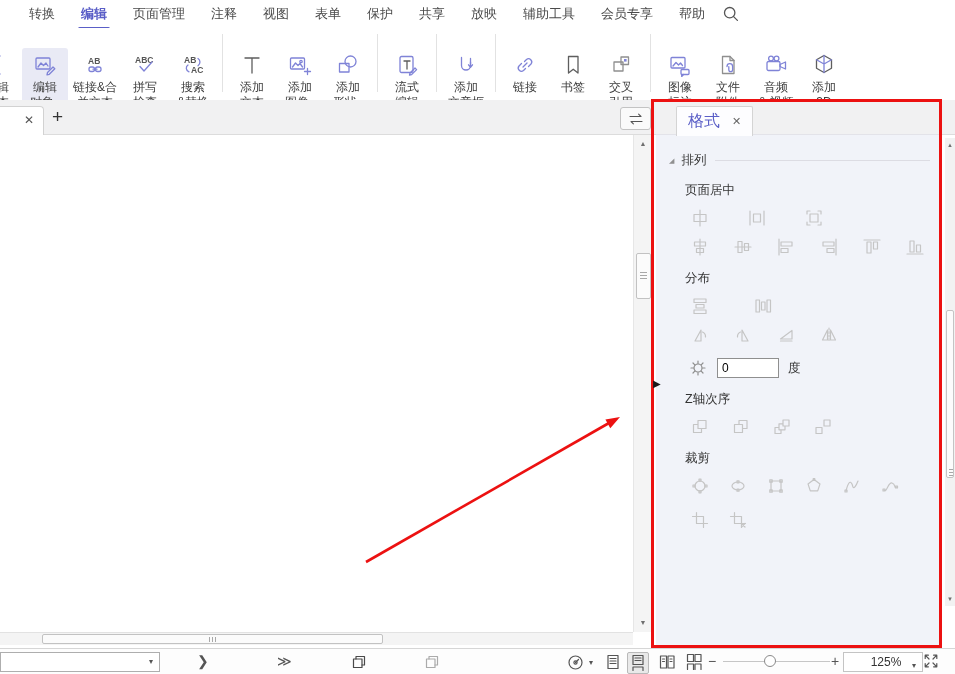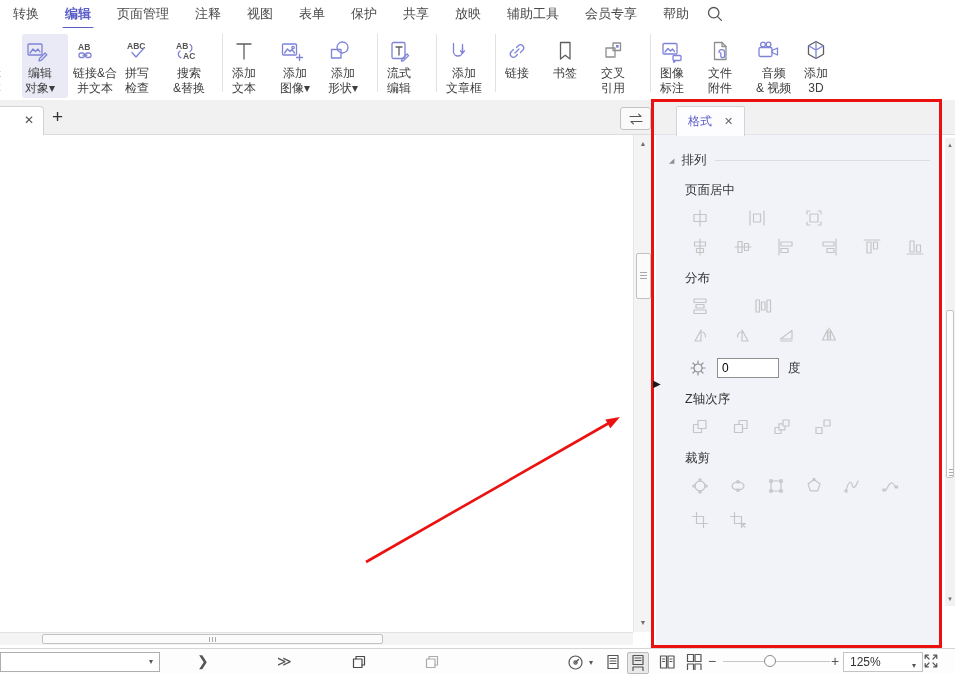--- a/index.html
+++ b/index.html
@@ -1,29 +1,29 @@
 <!DOCTYPE html>
 <html lang="zh"><head>
 <meta charset="utf-8">
 <style>
   :root{ --red:#ec1111; --purple:#5a5ec7; --ico:#7f83d7; --gray-ico:#c5c5c5; }
   html,body{margin:0;padding:0;}
   body{width:955px;height:674px;position:relative;overflow:hidden;background:#fff;
        font-family:"Liberation Sans","DejaVu Sans",sans-serif;-webkit-font-smoothing:antialiased;}
   svg{display:block}
   
-  .menubar{position:absolute;top:0;left:0;right:0;height:28px;display:flex;align-items:center;padding-left:0;background:#fff;}
+  .menubar{position:absolute;top:0;left:0;right:0;height:28px;display:flex;align-items:center;padding-left:16px;background:#fff;}
   .menu-item{position:relative;padding:6px 13px 7px;font-size:13px;color:#4a4a4a;white-space:nowrap;cursor:default;}
   .menu-item.active{color:var(--purple);font-weight:bold;}
   .menu-item.active::after{content:"";position:absolute;left:10px;right:10px;bottom:0;height:3px;background:var(--purple);border-radius:2px;}
   .menu-search{margin-left:4px;}
   
   .ribbon{position:absolute;top:28px;left:0;right:0;height:71px;background:#fff;border-bottom:1px solid #e4e4e4;
           display:flex;align-items:flex-start;padding-top:4px;overflow:hidden;}
-  .rb-item{display:flex;flex-direction:column;align-items:flex-start;min-width:40px;padding:2px 3px;border-radius:3px;margin:2px 1px;}
+  .rb-item{display:flex;flex-direction:column;align-items:center;min-width:40px;padding:2px 3px;border-radius:3px;margin:16px 1px;}
   .rb-item.selected{background:#e9eaf5;}
   .rb-ico{height:30px;display:flex;align-items:center;justify-content:center;}
   .rb-lab{font-size:12px;line-height:15px;color:#3d3d3d;text-align:center;white-space:pre-line;}
   .rb-sep{width:1px;background:#e2e2e2;height:58px;margin:2px 5px 0;flex:0 0 1px;}
   .ribico{stroke:var(--ico);fill:none;stroke-width:1.3;stroke-linecap:round;stroke-linejoin:round;}
   .dk{stroke:#5e5e5e;} .gy{stroke:#8f8f8f;}
   .ico-txt{font:bold 8.5px "Liberation Sans",sans-serif;fill:#565656;stroke:none;}
   .cut{margin-left:-26px;}
   
   .tabbar{position:absolute;top:100px;left:0;width:100%;height:35px;background:#f1f1f2;border-bottom:1px solid #dcdcdc;box-sizing:border-box;}
@@ -37,21 +37,21 @@
   .sarrow{position:absolute;font-size:7px;color:#6f6f6f;left:0;width:100%;text-align:center;line-height:14px;}
   .vthumb{position:absolute;left:2px;top:118px;width:13px;height:44px;background:#fbfbfb;border:1px solid #c2c2c2;border-radius:2px;}
   .grip-h{position:absolute;left:3px;top:18px;width:7px;height:7px;background:repeating-linear-gradient(#a8a8a8 0 1px,transparent 1px 3px);}
   .hscroll{position:absolute;left:0;top:632px;width:633px;height:13px;background:#f4f4f4;border-top:1px solid #e2e2e2;box-sizing:border-box;}
   .hthumb{position:absolute;left:42px;top:1px;width:341px;height:10px;background:#fbfbfb;border:1px solid #c2c2c2;border-radius:2px;box-sizing:border-box;}
   .grip-v{position:absolute;left:166px;top:2px;width:7px;height:5px;background:repeating-linear-gradient(90deg,#a8a8a8 0 1px,transparent 1px 3px);}
   
   .panel{position:absolute;left:656px;top:100px;width:284px;height:545px;background:#f1f3f9;}
   .panel-head{position:absolute;top:0;left:0;right:0;height:35px;background:#f1f1f2;border-bottom:1px solid #e3e3e9;box-sizing:border-box;}
   .ptab{position:absolute;left:20px;top:6px;height:30px;background:#fdfdff;border:1px solid #d4d4d4;border-bottom:none;border-radius:2px 2px 0 0;display:flex;align-items:center;gap:12px;padding:0 11px;box-sizing:border-box;}
-  .ptab .t{color:var(--purple);font-size:12px;}
+  .ptab .t{color:var(--purple);font-size:16px;}
   .ptab .x{color:#666;font-size:11px;line-height:1;}
   .panel-body{position:absolute;top:35px;left:0;right:0;bottom:0;padding:0 8px 0 12px;}
   .sec-head{display:flex;align-items:center;gap:7px;font-size:12.5px;color:#333;margin:17px 0 0 1px;}
   .sec-head .tri{color:#909090;font-size:7px;line-height:1;}
   .sec-head .line{flex:1;height:1px;background:#dcdce3;margin:0 2px 0 2px;}
   .grp-label{font-size:12.5px;color:#333;margin:13px 0 0 17px;}
   .icon-row{display:flex;align-items:center;margin:9px 0 0 22px;}
   .pico-btn{display:inline-flex;}
   .pico{width:20px;height:20px;stroke:var(--gray-ico);fill:none;stroke-width:1.2;stroke-linecap:round;stroke-linejoin:round;}
   .row-pc .pico-btn+ .pico-btn{margin-left:37px;}
@@ -74,21 +74,21 @@
   .statusbar{position:absolute;left:0;top:648px;width:955px;height:26px;background:#fdfdfd;border-top:1px solid #d6d6d6;box-sizing:border-box;}
   .statusbar>*{position:absolute;}
   .page-combo{left:0;top:3px;width:160px;height:20px;border:1px solid #aeaeae;background:#fff;box-sizing:border-box;}
   .combo-arrow{position:absolute;right:6px;top:4px;font-size:8px;color:#555;}
   .sb-txt{font-size:14px;color:#555;line-height:22px;top:1px;}
   .sb-ico{top:4px;}
   .stico{stroke:#555;fill:none;stroke-width:1.2;stroke-linecap:round;stroke-linejoin:round;}
   .layout-sel{background:#e9e9e9;border:1px solid #b9b9b9;border-radius:2px;padding:1px;top:3px !important;}
   .zoom-track{left:723px;top:12px;width:107px;height:1px;background:#c6c6c6;}
   .zoom-knob{left:764px;top:6px;width:12px;height:12px;border:1px solid #8a8a8a;border-radius:50%;background:#fff;box-sizing:border-box;}
-  .zoom-box{left:843px;top:3px;width:80px;height:20px;border:1px solid #c4c4c4;background:#fff;box-sizing:border-box;font-size:12px;color:#333;line-height:18px;padding-left:6px;}
+  .zoom-box{left:843px;top:3px;width:80px;height:20px;border:1px solid #c4c4c4;background:#fff;box-sizing:border-box;font-size:12px;color:#333;line-height:18px;padding-left:6px;text-align:center;}
 </style>
 </head>
 <body>
 
 <div class="menubar">
   <div class="menu-item">转换</div>
   <div class="menu-item active">编辑</div>
   <div class="menu-item">页面管理</div>
   <div class="menu-item">注释</div>
   <div class="menu-item">视图</div>

